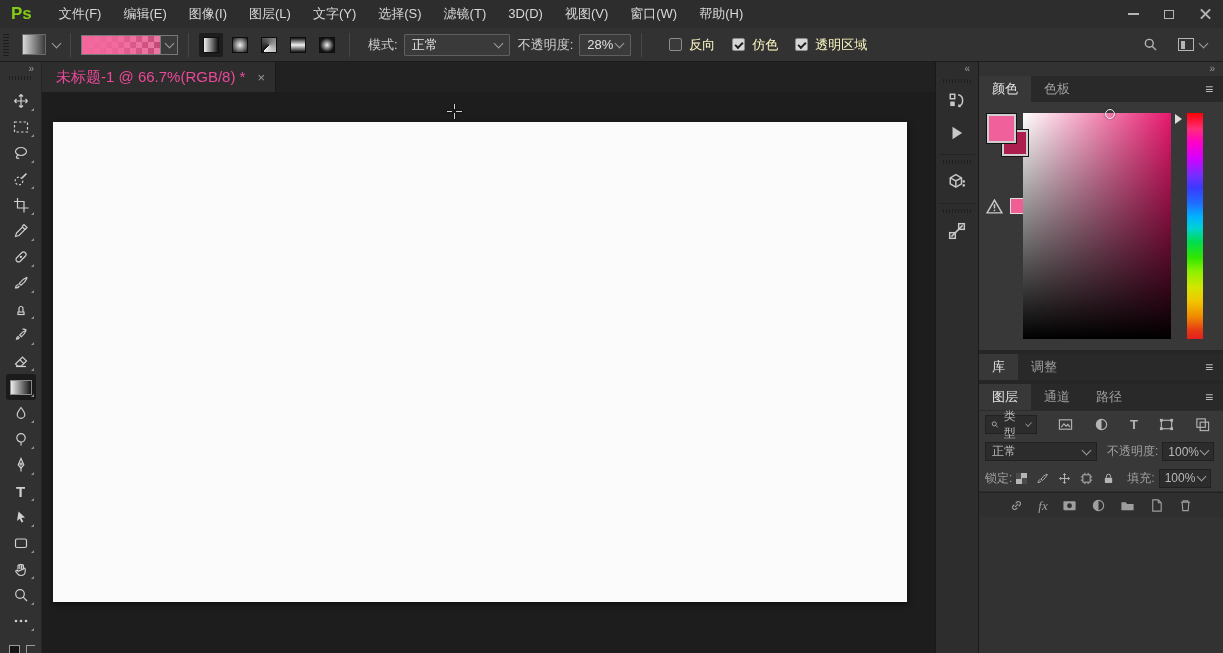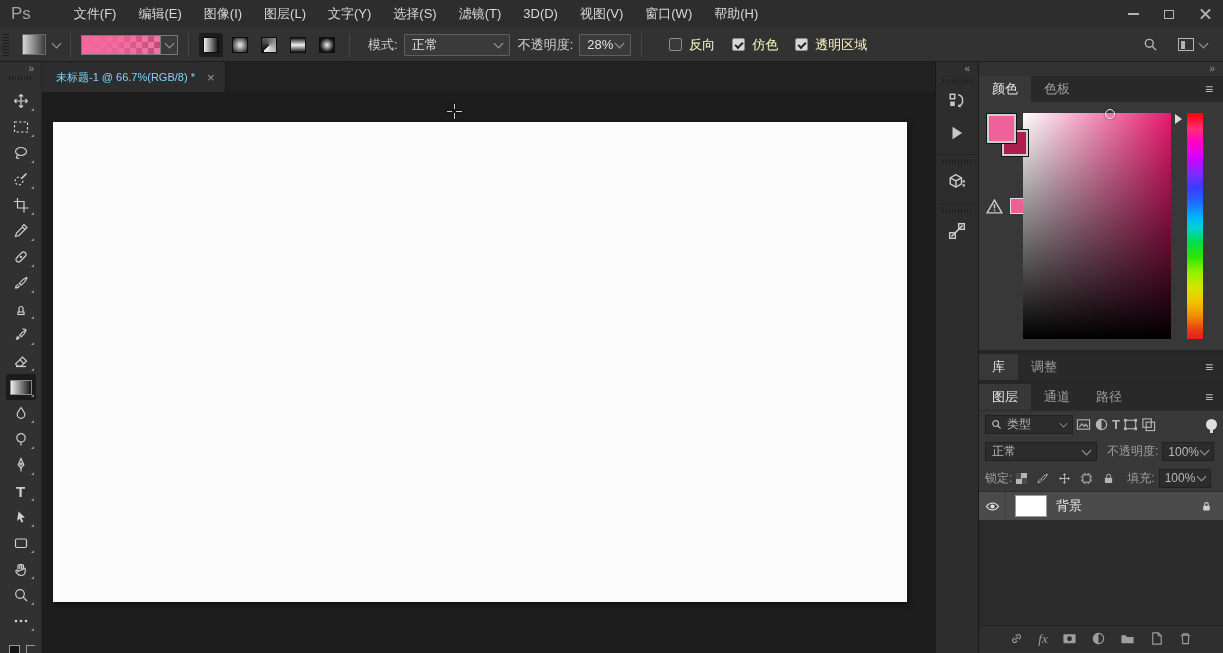--- a/index.html
+++ b/index.html
@@ -2,21 +2,21 @@
 <html><head>
 <meta charset="utf-8">
 <style>
   html,body{margin:0;padding:0;background:#101010}
   #app{position:relative;width:1223px;height:653px;background:#1d1d1d;overflow:hidden;
        font-family:"Liberation Sans",sans-serif;color:#d4d4d4;-webkit-user-select:none;user-select:none}
   svg{display:block}
 
   
   .menubar{position:absolute;top:0;left:0;right:0;height:28px;background:#2d2d2d;display:flex;align-items:center}
-  .pslogo{color:#a3a3a3;font-weight:normal;font-size:17px;margin:0 32px 0 11px}
+  .pslogo{color:#84cc16;font-weight:bold;font-size:17px;margin:0 16px 0 11px}
   .menu{font-size:13px;color:#d8d8d8;padding:0 11px;line-height:28px;white-space:nowrap}
   .wincontrols{margin-left:auto;display:flex;height:100%}
   .wc{width:36px;height:100%;display:flex;align-items:center;justify-content:center}
   .wc-min{width:11px;height:2px;background:#b4b4b4}
   .wc-max{width:10px;height:9px;border:1.5px solid #b4b4b4;box-sizing:border-box}
   .wc-x{position:relative;width:11px;height:11px}
   .wc-x::before,.wc-x::after{content:"";position:absolute;left:-1px;top:4.5px;width:13px;height:2px;background:#b4b4b4}
   .wc-x::before{transform:rotate(45deg)}.wc-x::after{transform:rotate(-45deg)}
 
   
@@ -74,21 +74,21 @@
   .gradicon{width:20px;height:13px;border:1px solid #8a8a8a;background:linear-gradient(to right,#ececec,#151515)}
   .ttype{font-size:15px;font-weight:bold;color:#cfcfcf;line-height:1}
   .tb-bottom{margin-top:auto;width:100%;height:11px;position:relative;overflow:hidden}
   .mini-sq1{position:absolute;left:9px;top:3px;width:9px;height:9px;background:#151515;border:1px solid #9a9a9a}
   .mini-arr{position:absolute;left:26px;top:3px;width:8px;height:8px;border-left:1.5px solid #9a9a9a;border-top:1.5px solid #9a9a9a}
 
   
   .docarea{position:absolute;left:42px;top:62px;right:288px;bottom:0;background:#1d1d1d}
   .tabstrip{position:absolute;top:0;left:0;right:0;height:30px;background:#212121;display:flex}
   .tab{display:flex;align-items:center;background:#2d2d2d;padding:0 10px 0 14px;border-right:1px solid #191919}
-  .tab-title{font-size:11px;color:#7dd3fc;white-space:nowrap}
+  .tab-title{font-size:15px;color:#ec4899;white-space:nowrap}
   .tab-close{margin-left:12px;color:#9a9a9a;font-size:13px;line-height:1}
   .canvas-region{position:absolute;top:30px;left:0;right:0;bottom:23px;overflow:hidden}
   .canvas{position:absolute;left:11px;top:30px;width:854px;height:480px;background:#fbfbfb;
           box-shadow:1px 2px 5px rgba(0,0,0,.5)}
   .crosshair{position:absolute;left:405px;top:12px;width:15px;height:15px}
   .crosshair::before{content:"";position:absolute;top:6.8px;left:0;width:15px;height:1.6px;
       background:linear-gradient(to right,#d4d4d4 0 5.5px,transparent 5.5px 9.5px,#d4d4d4 9.5px);filter:drop-shadow(0 0 1px #000)}
   .crosshair::after{content:"";position:absolute;left:6.8px;top:0;height:15px;width:1.6px;
       background:linear-gradient(to bottom,#d4d4d4 0 5.5px,transparent 5.5px 9.5px,#d4d4d4 9.5px);filter:drop-shadow(0 0 1px #000)}
   .statusbar{position:absolute;left:0;right:0;bottom:0;height:23px;background:#282828;border-top:1px solid #171717;
@@ -128,21 +128,21 @@
     background-image:linear-gradient(to bottom,rgba(0,0,0,0),#000),linear-gradient(to right,#ffffff,#e8186d)}
   .cf-marker{position:absolute;left:82px;top:-4px;width:10px;height:10px;border:1.5px solid #f2f2f2;
              border-radius:50%;box-sizing:border-box;box-shadow:0 0 2px rgba(0,0,0,.6)}
   .hue-pointer{position:absolute;left:196px;top:12px;width:0;height:0;
                border-top:5px solid transparent;border-bottom:5px solid transparent;border-left:7px solid #dcdcdc}
   .huestrip{position:absolute;left:208px;top:11px;width:16px;height:226px;
     background:linear-gradient(to bottom,#ff0000 0%,#ff2d78 7%,#ff00c8 13%,#d400ff 20%,#7d2bff 27%,
       #3a3aff 33%,#1e6eff 40%,#00b4ff 46%,#00d2d2 51%,#00dc50 57%,#30e600 64%,#8cf000 70%,
       #d2e600 77%,#f0c800 83%,#f08c00 90%,#e63c14 96%,#e61e1e 100%)}
 
-  .filterrow{height:28px;background:#383838;display:flex;align-items:center;padding:0 6px;gap:3px;
+  .filterrow{height:28px;background:#383838;display:flex;align-items:center;padding:0 6px;gap:21px;
              border-top:1px solid #2c2c2c;box-sizing:border-box}
   .fselect{width:88px;height:19px;background:#2c2c2c;border:1px solid #212121;box-sizing:border-box;
            display:flex;align-items:center;padding:0 5px;gap:5px;color:#b9b9b9;font-size:12px}
   .fselect .chev{margin-left:auto;transform:rotate(45deg) scale(.8)}
   .ficon{color:#b5b5b5;display:flex;align-items:center}
   .ficon svg{stroke:#b5b5b5;fill:none;stroke-width:1.2}
   .ft{font-size:13px;font-weight:bold;color:#b5b5b5;line-height:1}
   .fpin{margin-left:auto;width:11px;height:11px;border-radius:50%;background:#e0e0e0;position:relative}
   .fpin::after{content:"";position:absolute;left:4px;top:10px;width:2.5px;height:4px;background:#e0e0e0}
 
@@ -591,38 +591,20 @@
               <path d="M5.5 7V5.2a2.5 2.5 0 015 0V7"></path>
             </svg>
           </span>
       </div>
       <span class="blabel">填充:</span>
       <div class="oselect">
         <span>100%</span>
         <span class="chev"></span>
       </div>
     </div>
-    <div class="layerlist">
-      <div class="layerrow">
-        <span class="eyecell">
-          <svg width="15" height="15" viewBox="0 0 16 16" style="stroke:#e0e0e0;fill:none;stroke-width:1.2">
-              <path d="M1.5 8S4.3 4.3 8 4.3 14.5 8 14.5 8 11.7 11.7 8 11.7 1.5 8 1.5 8z"></path>
-              <circle cx="8" cy="8" r="2.2" fill="#e0e0e0" stroke="none"></circle>
-            </svg>
-        </span>
-        <span class="thumb"></span>
-        <span class="lname">背景</span>
-        <span class="llock">
-          <svg width="13" height="13" viewBox="0 0 16 16" style="stroke:#d0d0d0;fill:none;stroke-width:1.3">
-              <rect x="4" y="7" width="8" height="6" rx="1" fill="#d0d0d0" stroke="none"></rect>
-              <path d="M5.8 7V5.4a2.2 2.2 0 014.4 0V7"></path>
-            </svg>
-        </span>
-      </div>
-    </div>
     <div class="layerbottom">
       <span class="lbicon">
         <svg width="15" height="15" viewBox="0 0 16 16">
             <path d="M6.2 9.8l3.6-3.6"></path>
             <path d="M5.6 7.2L4.2 8.6a2.3 2.3 0 003.2 3.2l1.4-1.4"></path>
             <path d="M10.4 8.8l1.4-1.4a2.3 2.3 0 00-3.2-3.2L7.2 5.6"></path>
           </svg>
         </span>
       <span class="lbicon fx">fx</span>
       <span class="lbicon">

